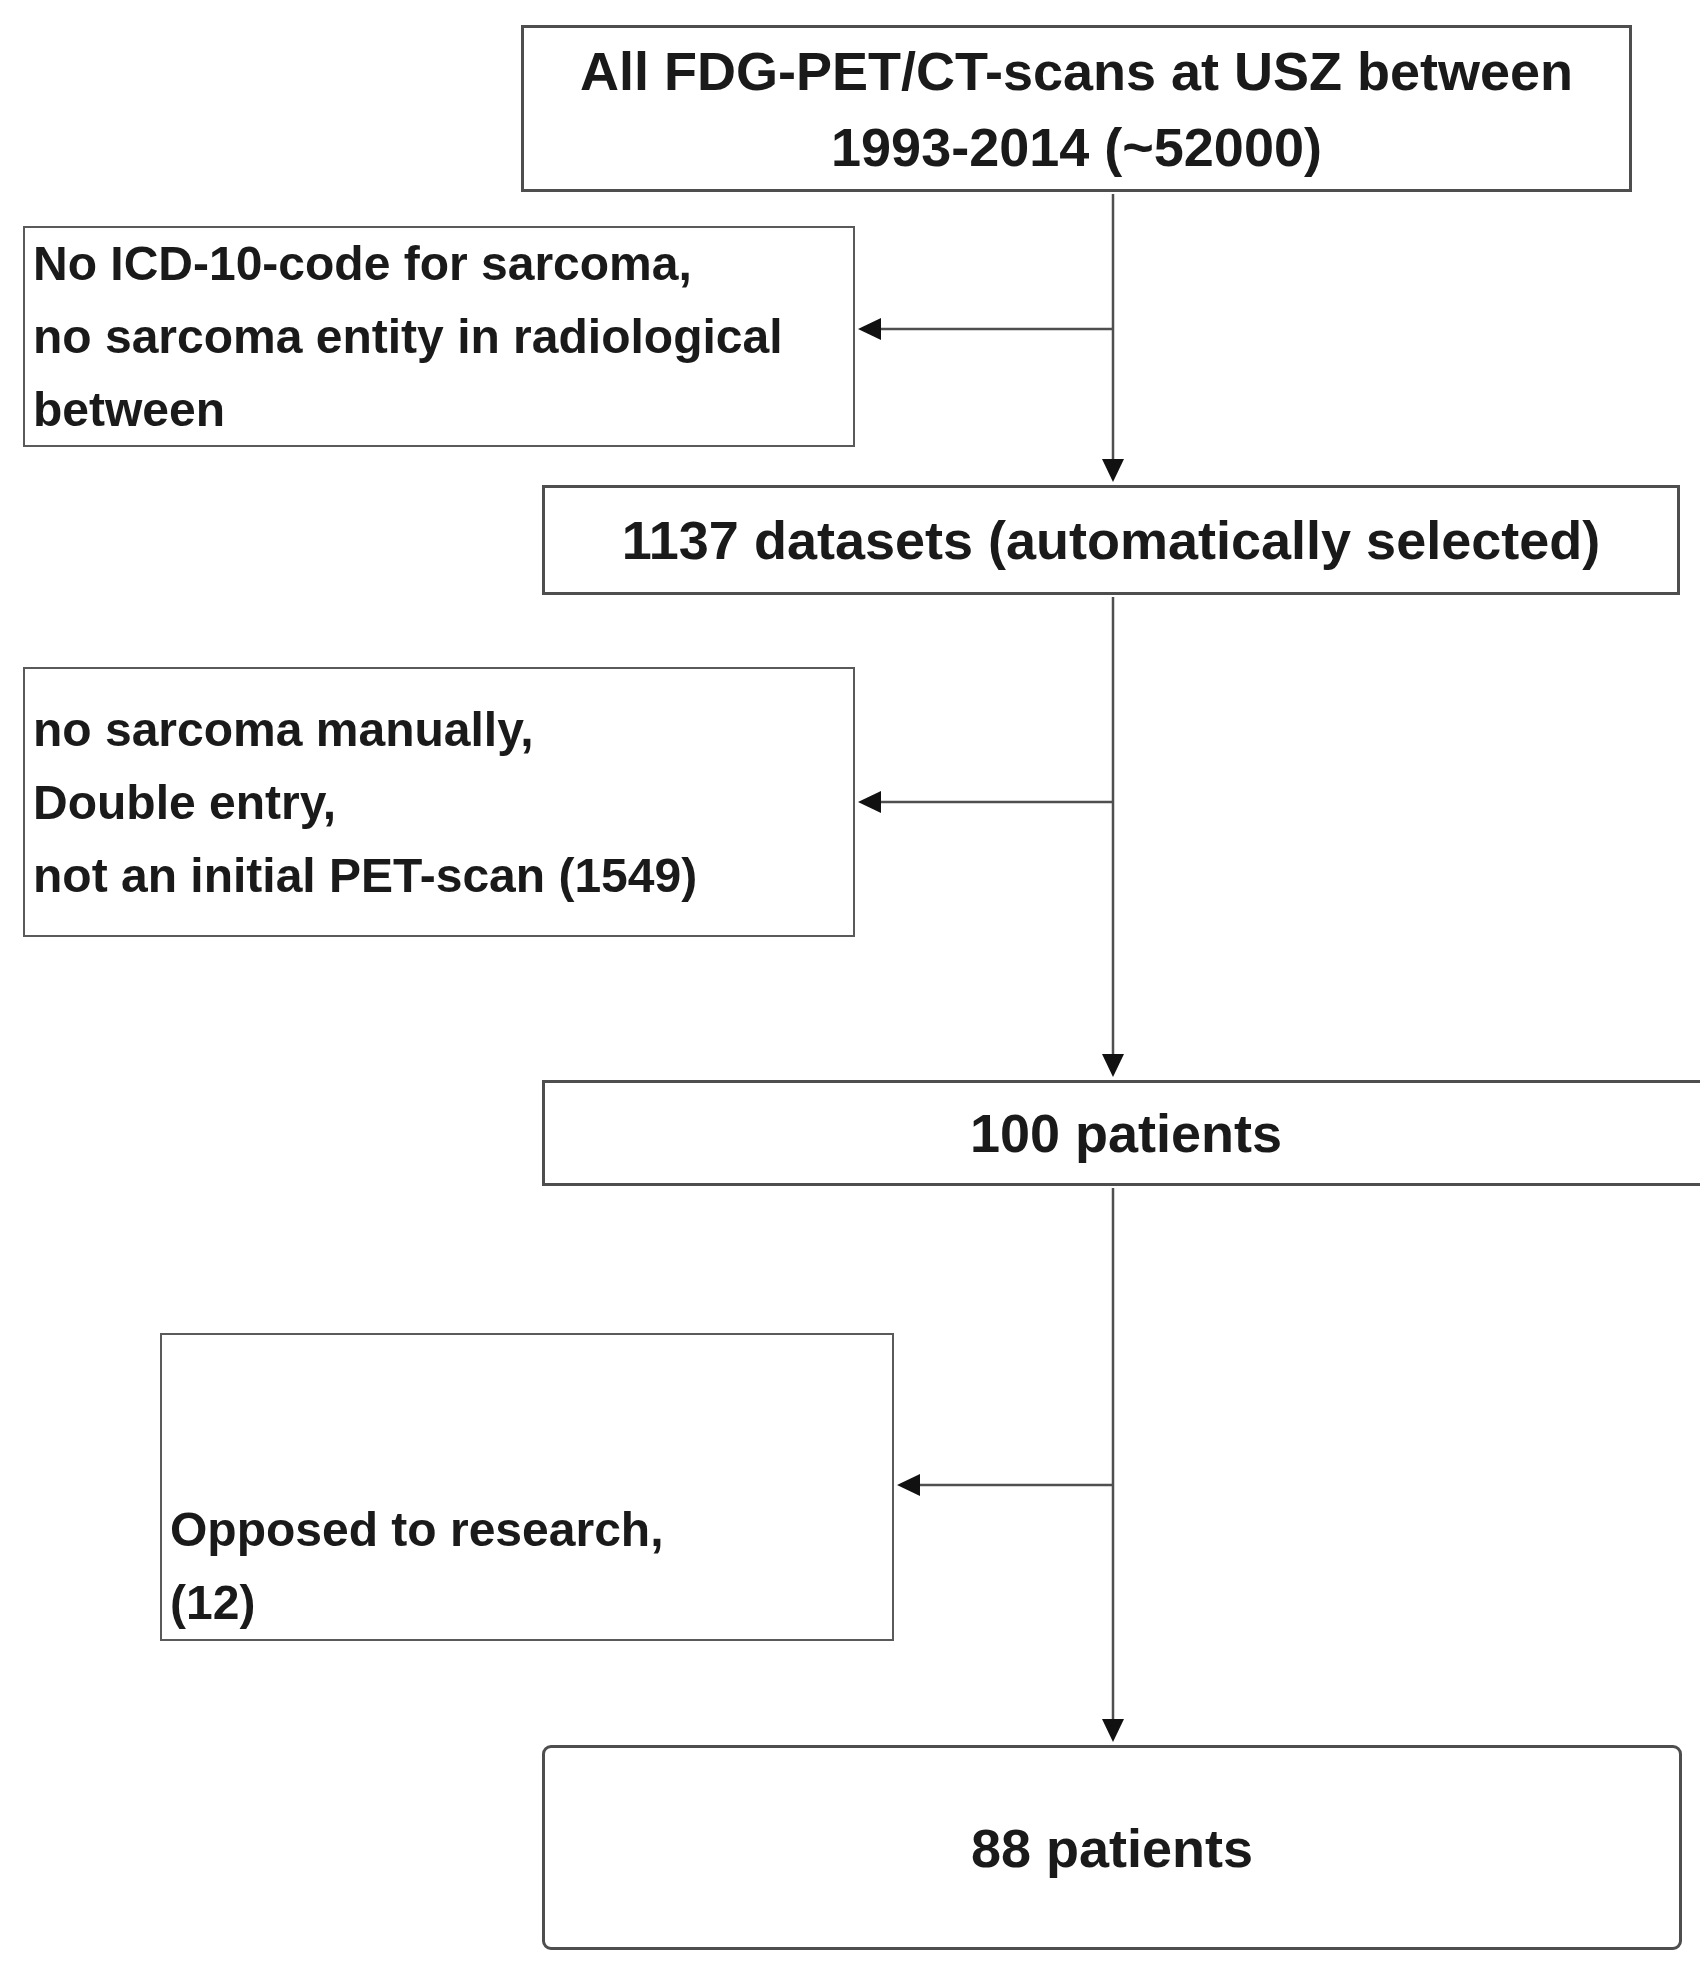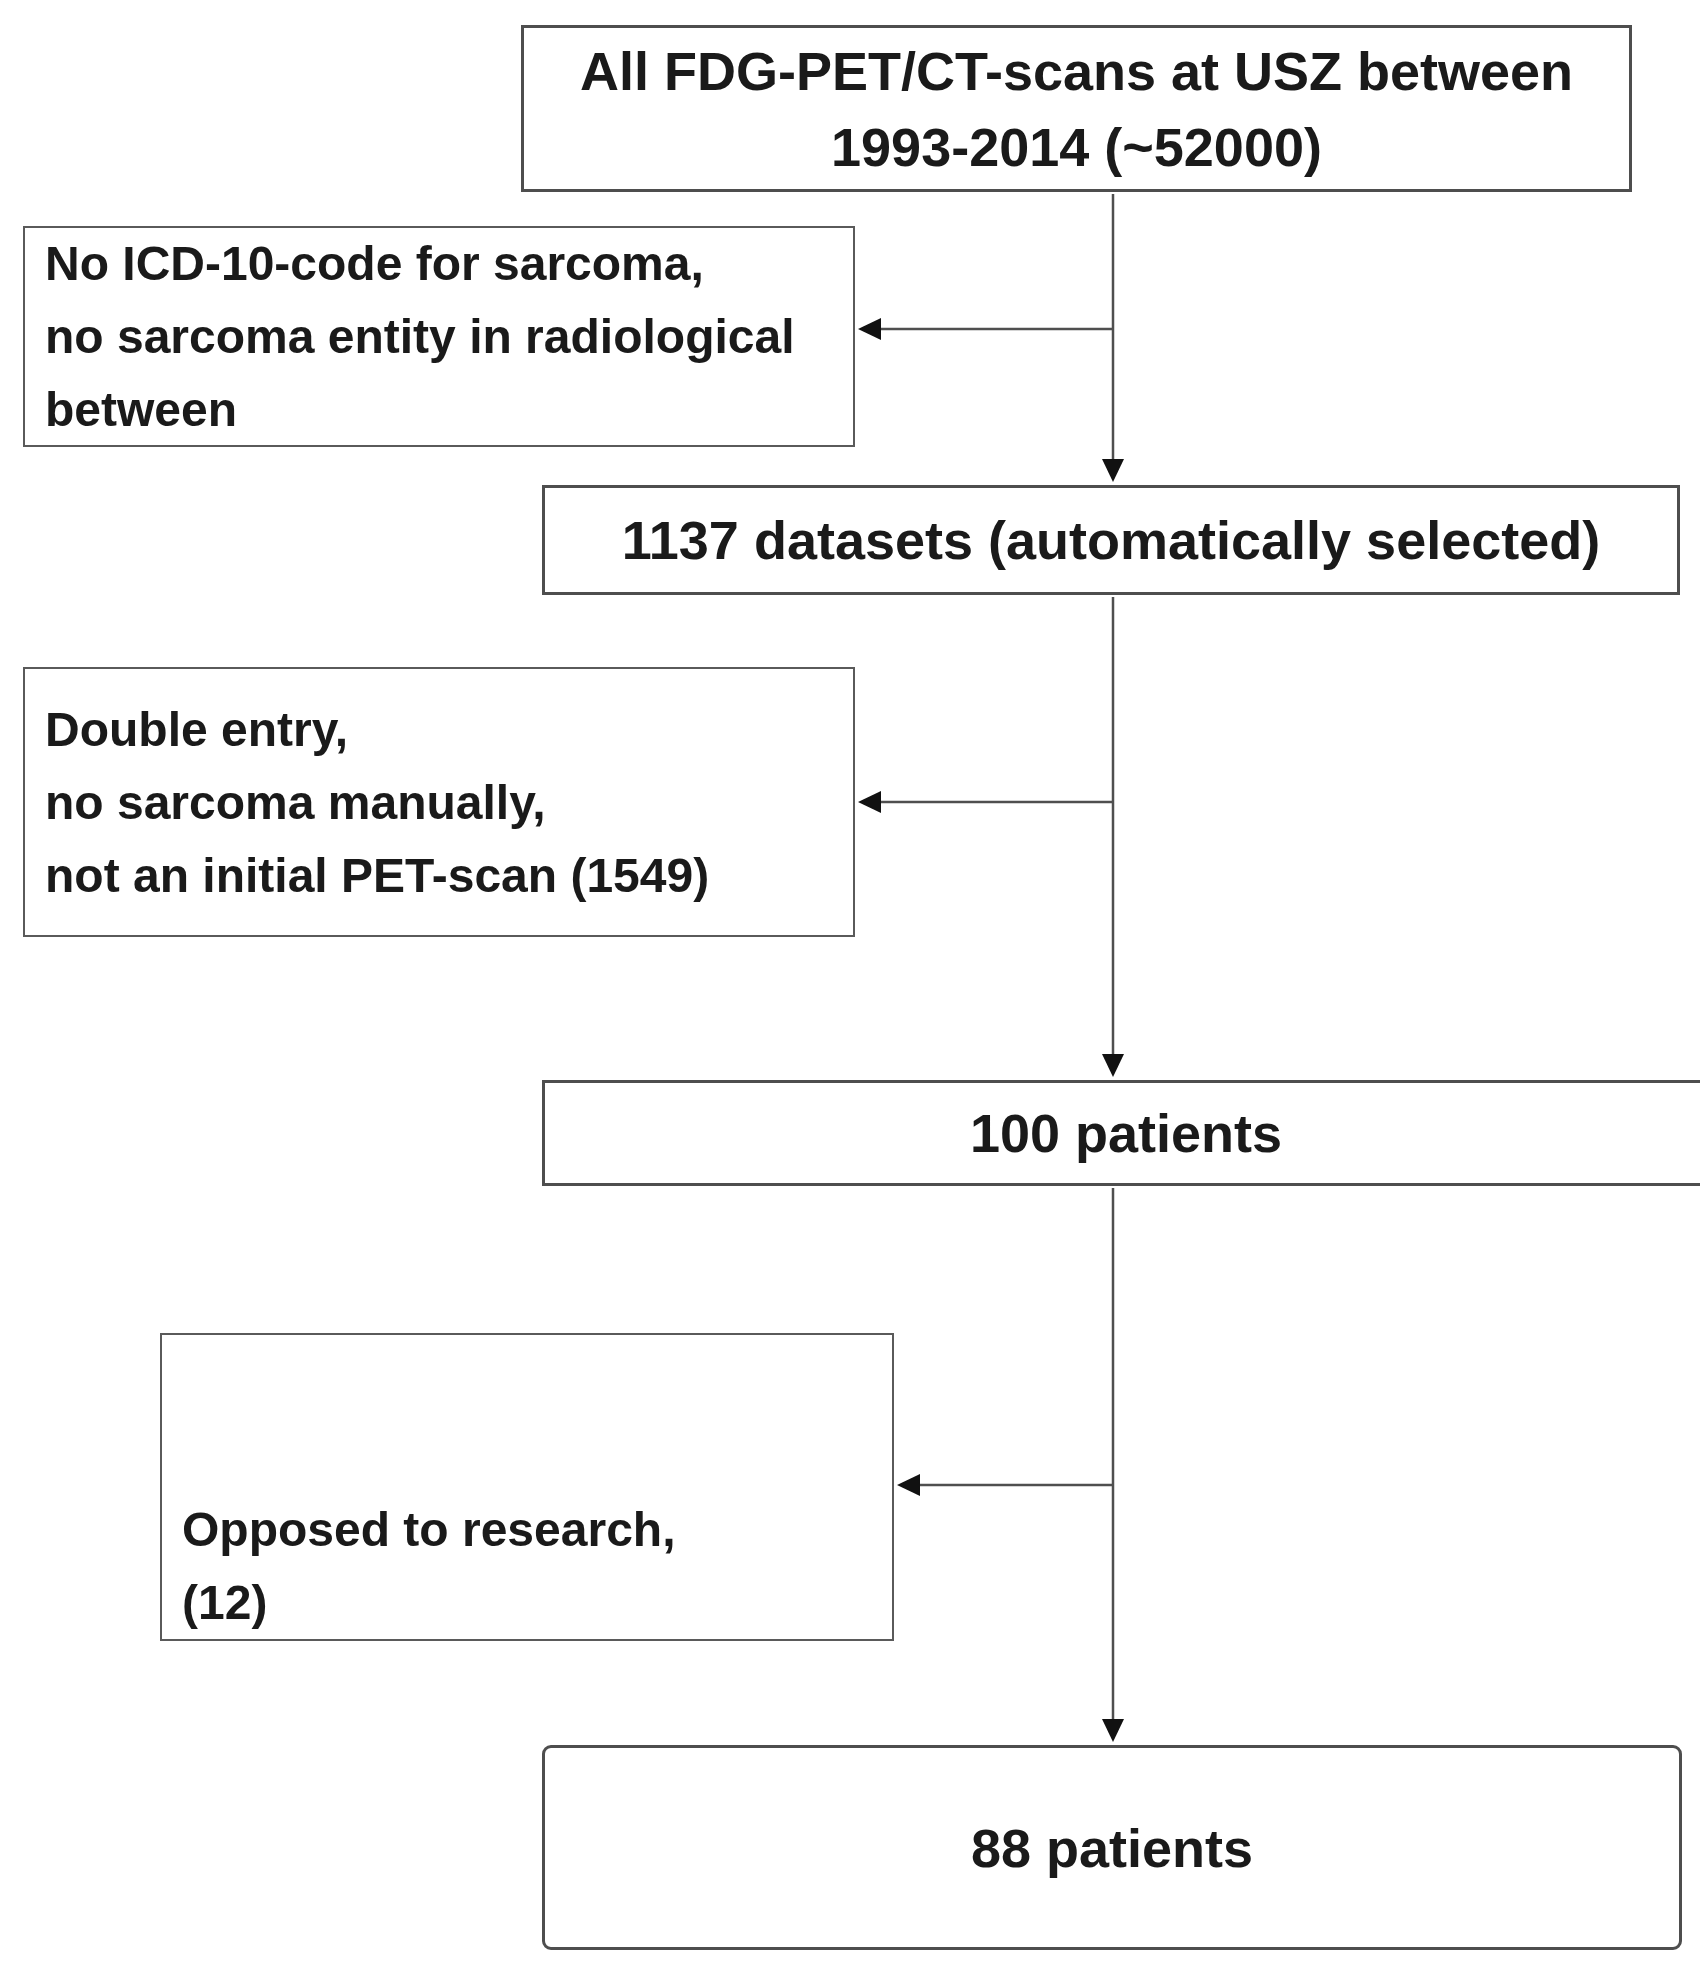--- a/index.html
+++ b/index.html
@@ -48,21 +48,21 @@
     font-size:54px;
     line-height:76px;
   }
   .node.excl{
     border-width:2px;
     border-color:var(--excl-border);
     align-items:flex-start;
     text-align:left;
     font-size:48px;
     line-height:73px;
-    padding-left:20px;
+    padding-left:8px;
     padding-right:14px;
   }
   .node.bold{
     font-weight:bold;
   }
   .ln{white-space:nowrap;}
 </style>
 </head>
 <body>
 
@@ -110,22 +110,22 @@
     <div class="ln">No ICD-10-code for sarcoma,</div>
     <div class="ln">no sarcoma entity in radiological</div>
     <div class="ln">between</div>
   </div>
 
   <div class="node center" style="left:542px;top:485px;width:1138px;height:110px;">
     <div class="ln">1137 datasets (automatically selected)</div>
   </div>
 
   <div class="node excl" style="left:23px;top:667px;width:832px;height:270px;">
+    <div class="ln">no sarcoma manually,</div>
     <div class="ln">Double entry,</div>
-    <div class="ln">no sarcoma manually,</div>
     <div class="ln">not an initial PET-scan (1549)</div>
   </div>
 
   <div class="node center" style="left:542px;top:1080px;width:1168px;height:106px;">
     <div class="ln">100 patients</div>
   </div>
 
   <div class="node excl" style="left:160px;top:1333px;width:734px;height:308px;justify-content:flex-end;">
     <div class="ln">Opposed to research,</div>
     <div class="ln">(12)</div>

